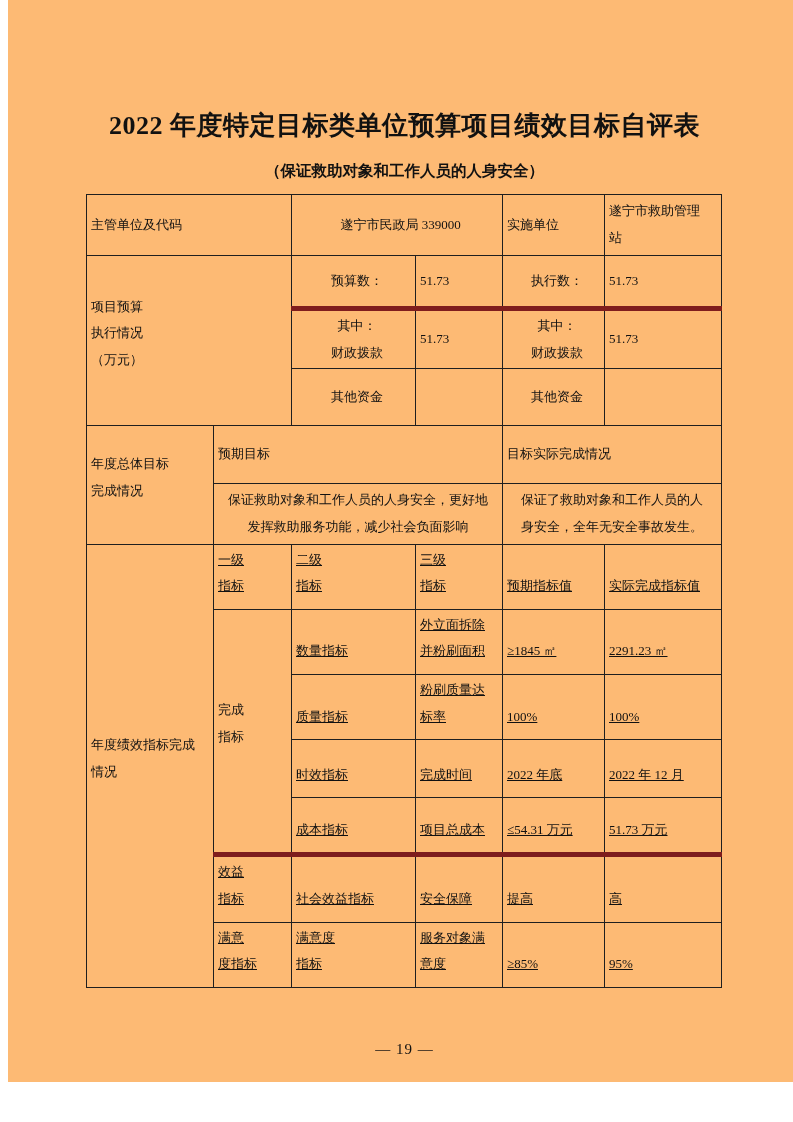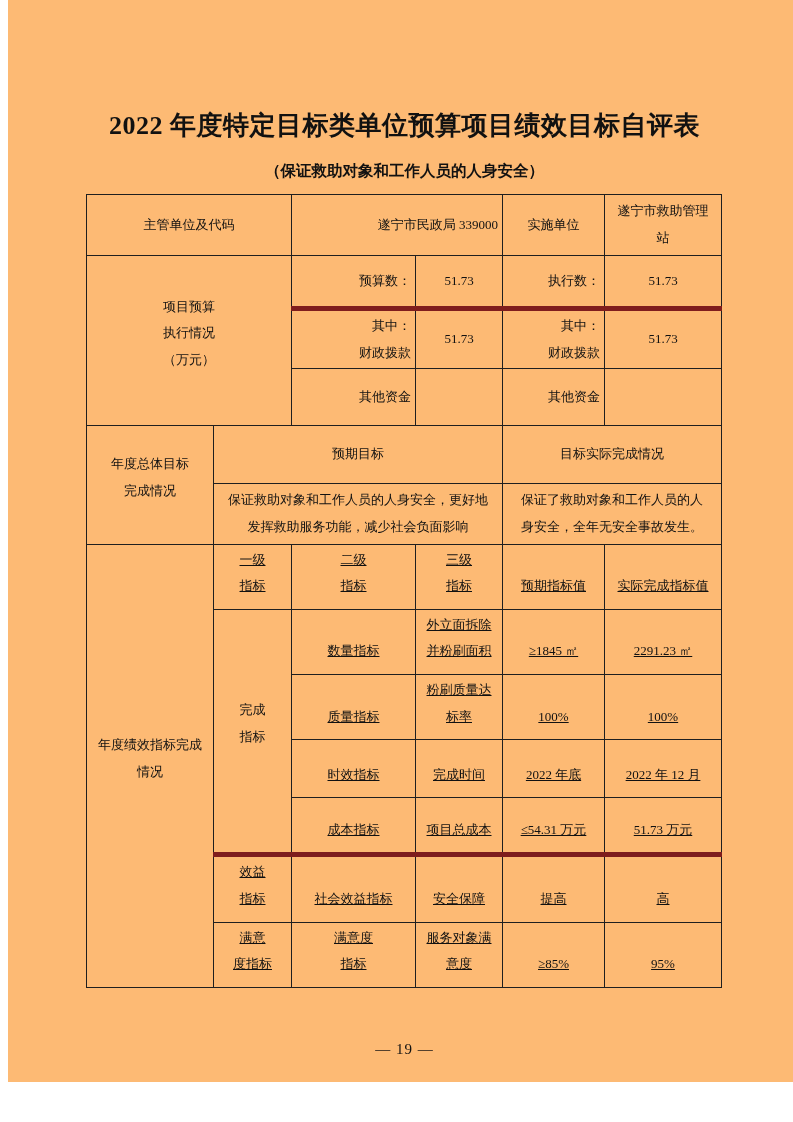--- a/index.html
+++ b/index.html
@@ -16,25 +16,25 @@
     position:absolute;left:0;top:161px;width:793px;text-align:center;
     font-size:15.5px;font-weight:bold;
   }
   table.doc-table{
     position:absolute;left:78px;top:194px;width:635px;
     border-collapse:collapse;table-layout:fixed;
   }
   td{
     border:1.5px solid #1f1f1f;
     font-size:13px;line-height:2.05;
-    text-align:center;vertical-align:middle;
+    text-align:left;vertical-align:middle;
     padding:2px 4px;white-space:pre-line;
     overflow:hidden;
   }
-  td.tl{text-align:right;padding-left:11px;padding-right:4px;font-family:Liberation Serif, serif;}
+  td.tl{text-align:center;padding-left:11px;padding-right:4px;font-family:Liberation Serif, serif;}
   td.goal{text-align:center;padding:3px 8px;vertical-align:middle;}
   td.vb{vertical-align:bottom;padding-bottom:9px;text-decoration:underline;}
   td.vm{vertical-align:middle;padding-bottom:16px;}
   tr.thick td{border-top:5px solid #7f1d1d;}
   .page-number{
     position:absolute;left:0;top:1033px;width:793px;text-align:center;
     font-size:15px;letter-spacing:1px;margin-top:8px;
   }
 </style>
 </head>

